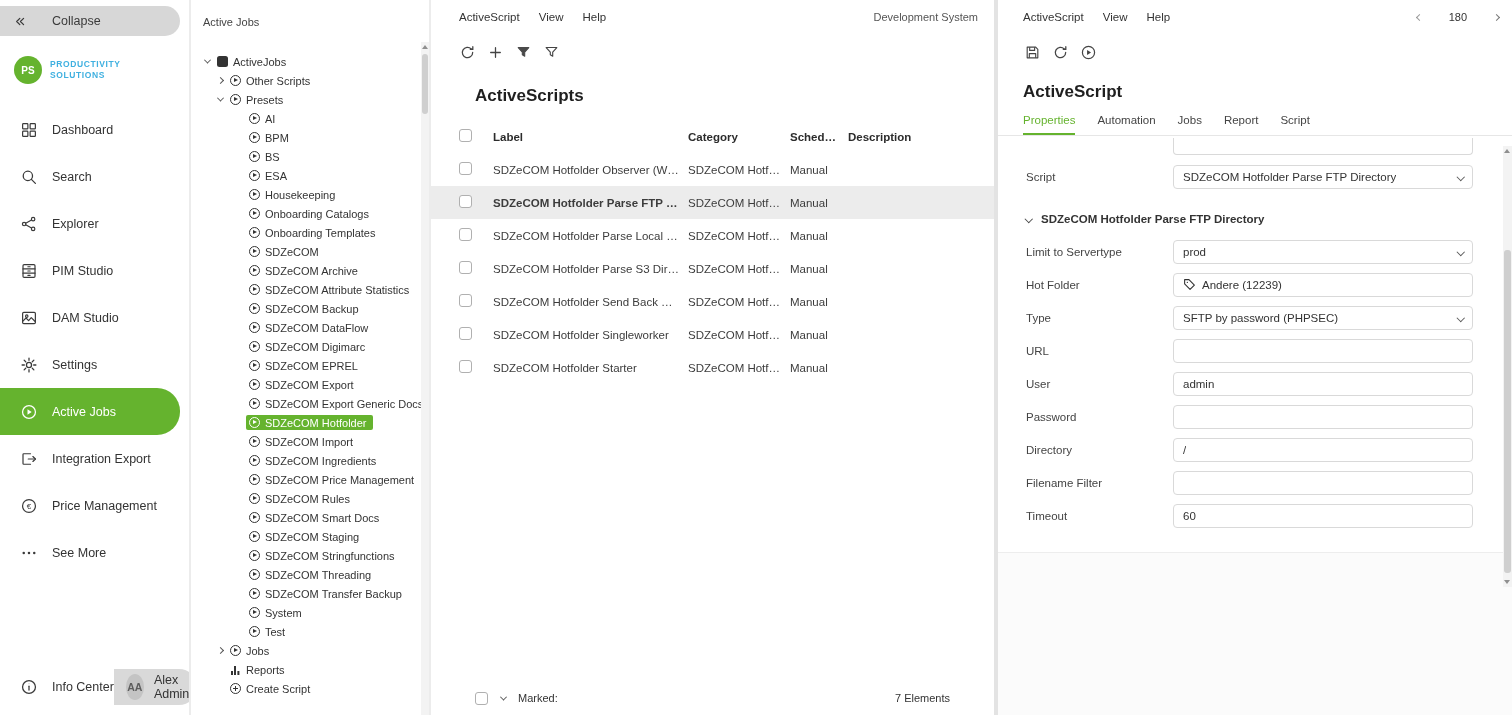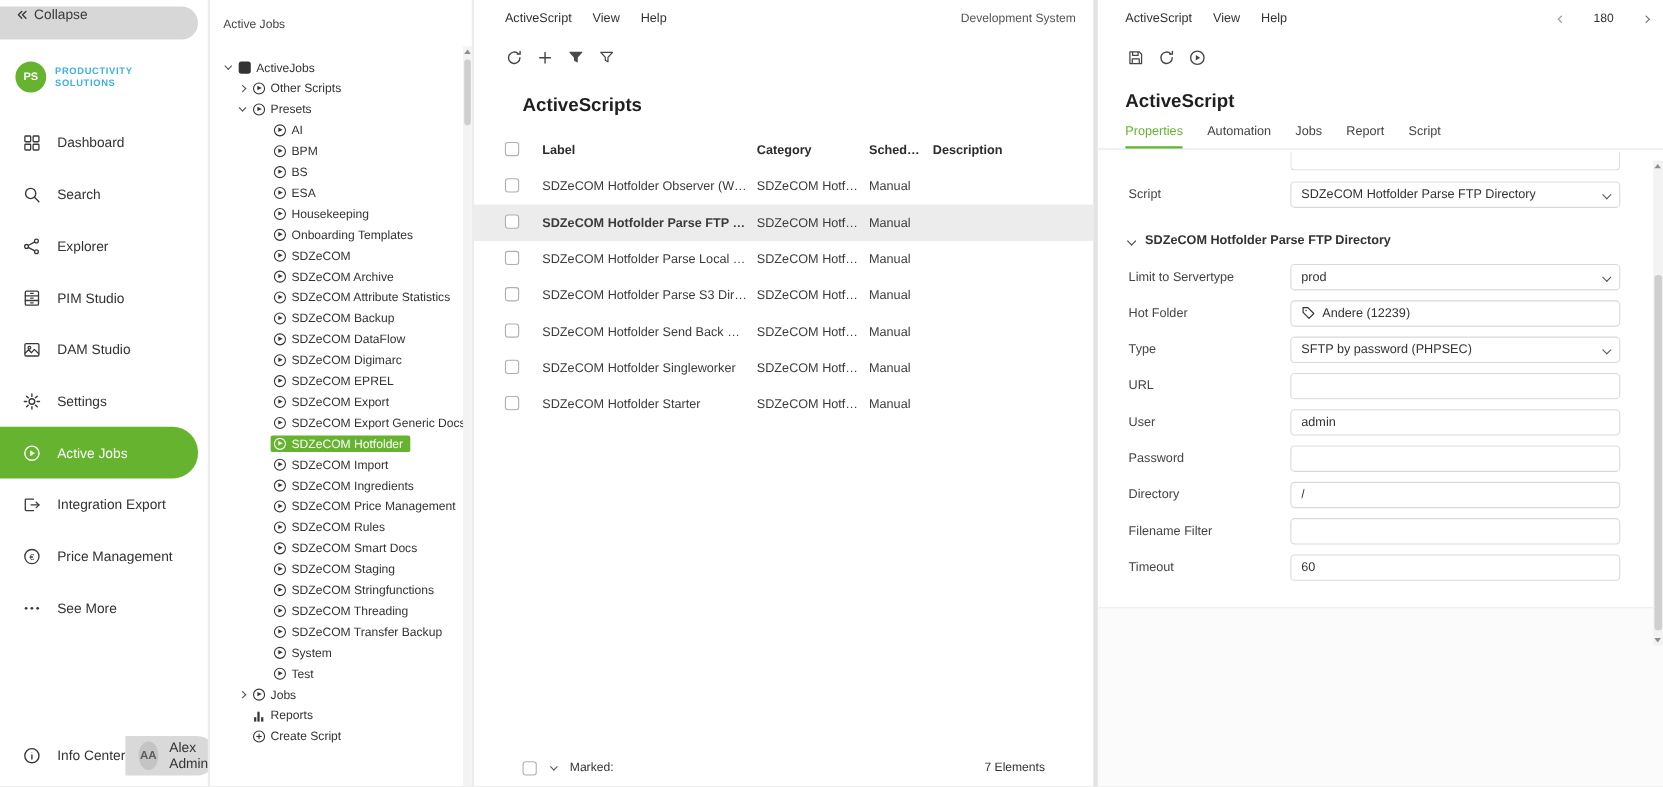--- a/index.html
+++ b/index.html
@@ -9,21 +9,21 @@
     background: #e9e9e9;
     display: flex;
     color: #333;
   }
   svg { display: block; }
 
   
   .sidebar { width: 189px; flex: none; background: #fff; display: flex; flex-direction: column; position: relative; }
   .collapse-btn {
     margin-top: 6px; width: 180px; height: 30px; background: #d7d7d7;
-    border-radius: 0 15px 15px 0; display: flex; gap: 4px;
+    border-radius: 0 15px 15px 0; display: flex; align-items: center; gap: 25px;
     padding-left: 12px; font-size: 12.5px; color: #3a3a3a; cursor: pointer;
   }
   .logo-row { margin: 20px 0 12px 14px; display: flex; align-items: center; gap: 8px; }
   .logo-circle { width: 28px; height: 28px; border-radius: 50%; background: #65b32e; color: #fff;
     font-size: 10px; font-weight: 700; display: flex; align-items: center; justify-content: center; }
   .logo-text { color: #3fb0e0; font-size: 8.5px; font-weight: 700; letter-spacing: .6px; line-height: 1.25; }
   .nav { margin-top: 10px; display: flex; flex-direction: column; }
   .nav-item {
     height: 47px; display: flex; align-items: center; gap: 14px; padding-left: 20px;
     font-size: 12.5px; color: #333; cursor: pointer; flex: none;
@@ -347,20 +347,27 @@
       </div>
 
       <div class="tree-row" data-level="2" data-icon="play">
         <span class="chev"></span>
         <span class="tcontent">
           <span class="ti"></span>
           <span class="tlabel">Housekeeping</span>
         </span>
       </div>
 
+      <div class="tree-row" data-level="2" data-icon="play">
+        <span class="chev"></span>
+        <span class="tcontent">
+          <span class="ti"></span>
+          <span class="tlabel">Onboarding Catalogs</span>
+        </span>
+      </div>
 
       <div class="tree-row" data-level="2" data-icon="play">
         <span class="chev"></span>
         <span class="tcontent">
           <span class="ti"></span>
           <span class="tlabel">Onboarding Templates</span>
         </span>
       </div>
 
       <div class="tree-row" data-level="2" data-icon="play">

